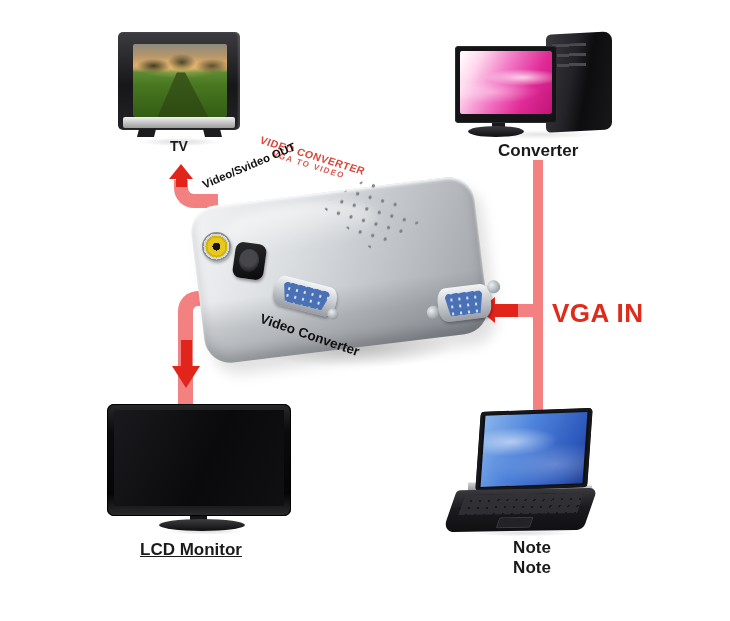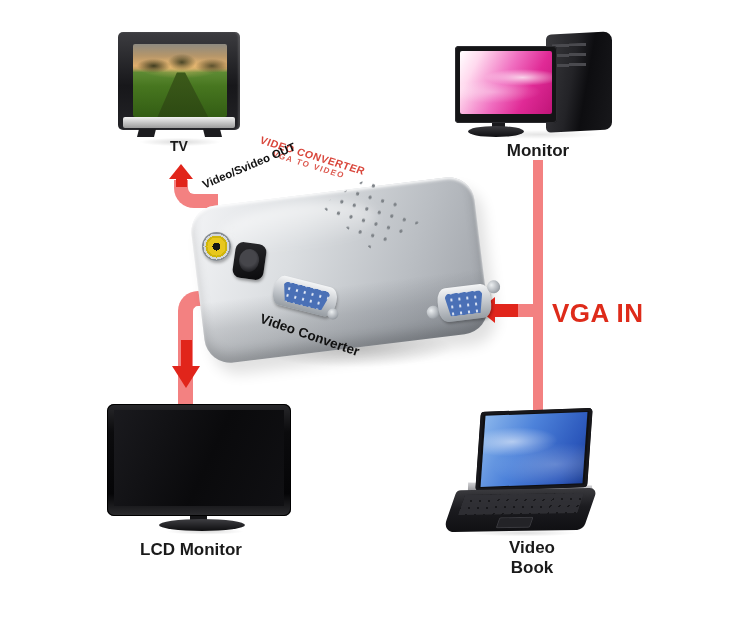--- a/index.html
+++ b/index.html
@@ -189,21 +189,21 @@
   <div class="abs tv-foot l"></div>
   <div class="abs tv-foot r"></div>
   <div class="abs dev-label" style="left:159px;top:138px;width:40px;font-size:14px;">TV</div>
 
   <div class="abs pc-shadow"></div>
   <div class="abs pc-tower"></div>
   <div class="abs pc-neck"></div>
   <div class="abs pc-base"></div>
   <div class="abs pc-monitor"></div>
   <div class="abs pc-screen"></div>
-  <div class="abs dev-label" style="left:498px;top:141px;width:80px;">Monitor</div>
+  <div class="abs dev-label" style="left:498px;top:141px;width:80px;">Converter</div>
 
   <div class="abs conv-shadow"></div>
   <div class="abs conv-box">
     <div class="conv-face"></div>
   </div>
   <div class="abs conv-vents"></div>
   <div class="abs conv-title">
     <div class="l1">VIDEO CONVERTER</div>
     <div class="l2">VGA TO VIDEO</div>
   </div>
@@ -220,29 +220,29 @@
     <div class="dsub"></div>
     <div class="screw s2"></div>
   </div>
   <div class="abs diag-label" style="left:263px;top:311px;font-size:13.5px;transform:rotate(19deg);transform-origin:0 0;z-index:4;">Video Converter</div>
 
   <div class="abs lcd-shadow"></div>
   <div class="abs lcd-neck"></div>
   <div class="abs lcd-base"></div>
   <div class="abs lcd-bezel"></div>
   <div class="abs lcd-screen"></div>
-  <div class="abs dev-label" style="left:136px;top:540px;width:110px;">LCD Monitor</div>
+  <div class="abs dev-label" style="left:136px;top:540px;width:110px;text-decoration:underline;">LCD Monitor</div>
 
   <div class="abs nb-shadow"></div>
   <div class="abs nb-hinge"></div>
   <div class="abs nb-lid">
     <div class="nb-screenimg"></div>
   </div>
   <div class="abs nb-base">
     <div class="nb-keys"></div>
     <div class="nb-touchpad"></div>
   </div>
-  <div class="abs dev-label" style="left:492px;top:538px;width:80px;">Video Book</div>
+  <div class="abs dev-label" style="left:492px;top:538px;width:80px;">Note Note</div>
 
   <div class="abs diag-label" style="left:203px;top:179px;font-size:11.5px;transform:rotate(-23deg);transform-origin:0 50%;">Video/Svideo OUT</div>
   <div class="abs red-label" style="left:552px;top:298px;">VGA IN</div>
 
 </div>
 
 </body></html>

